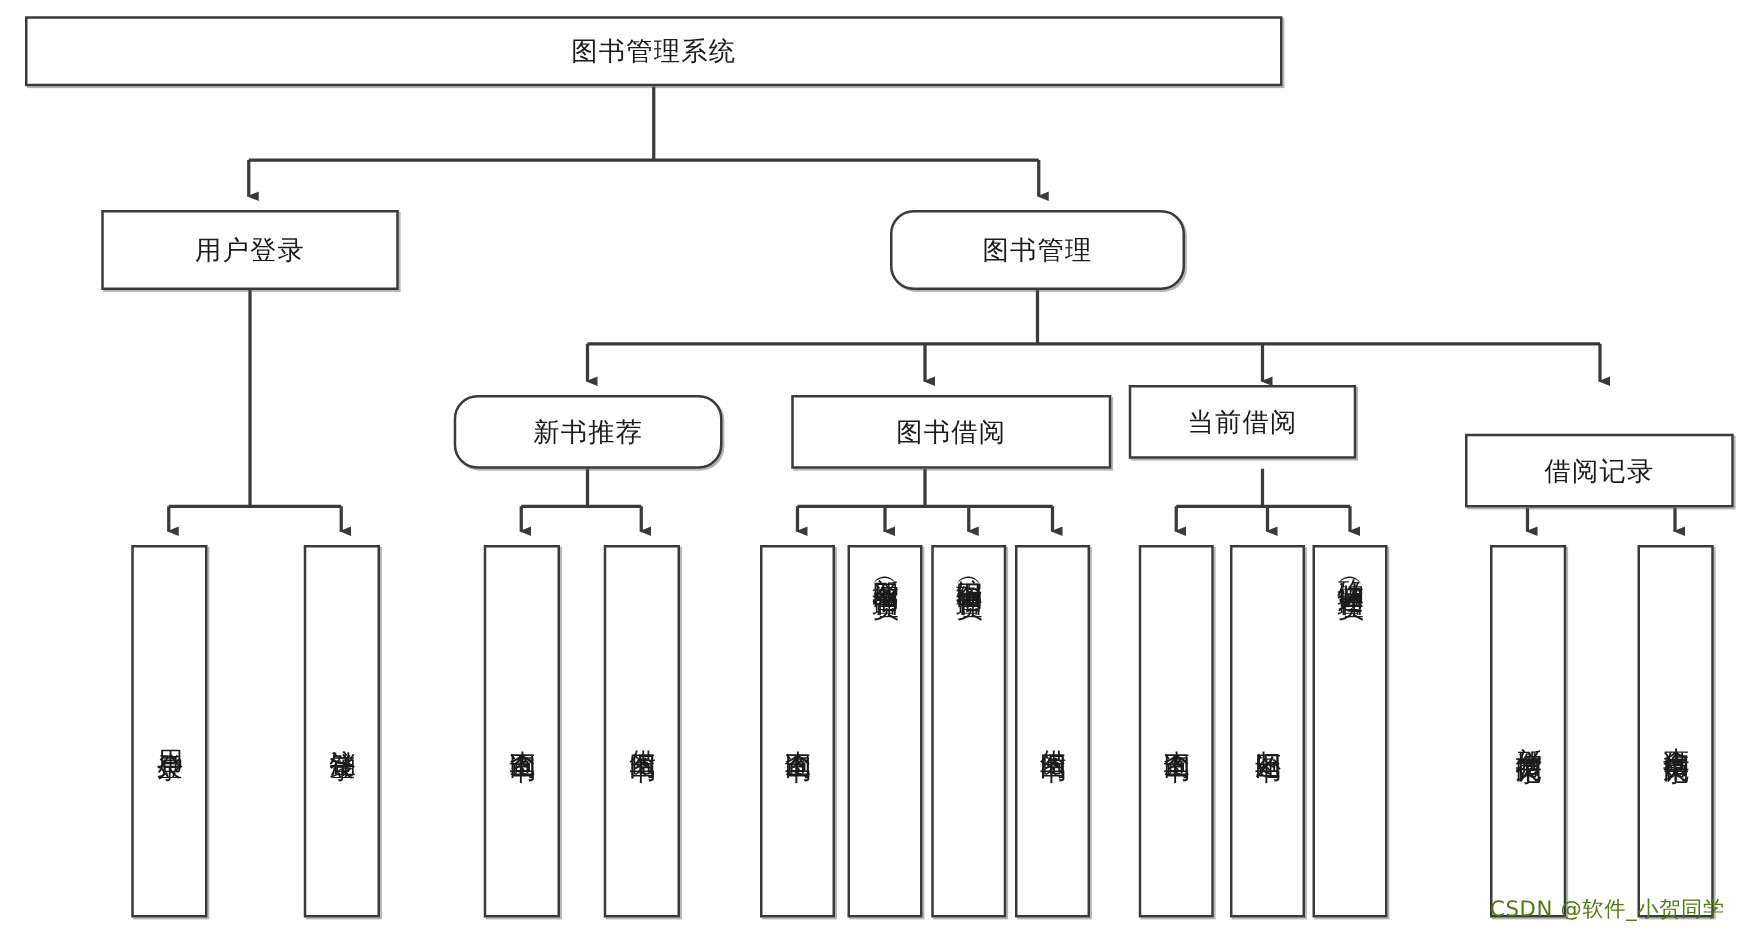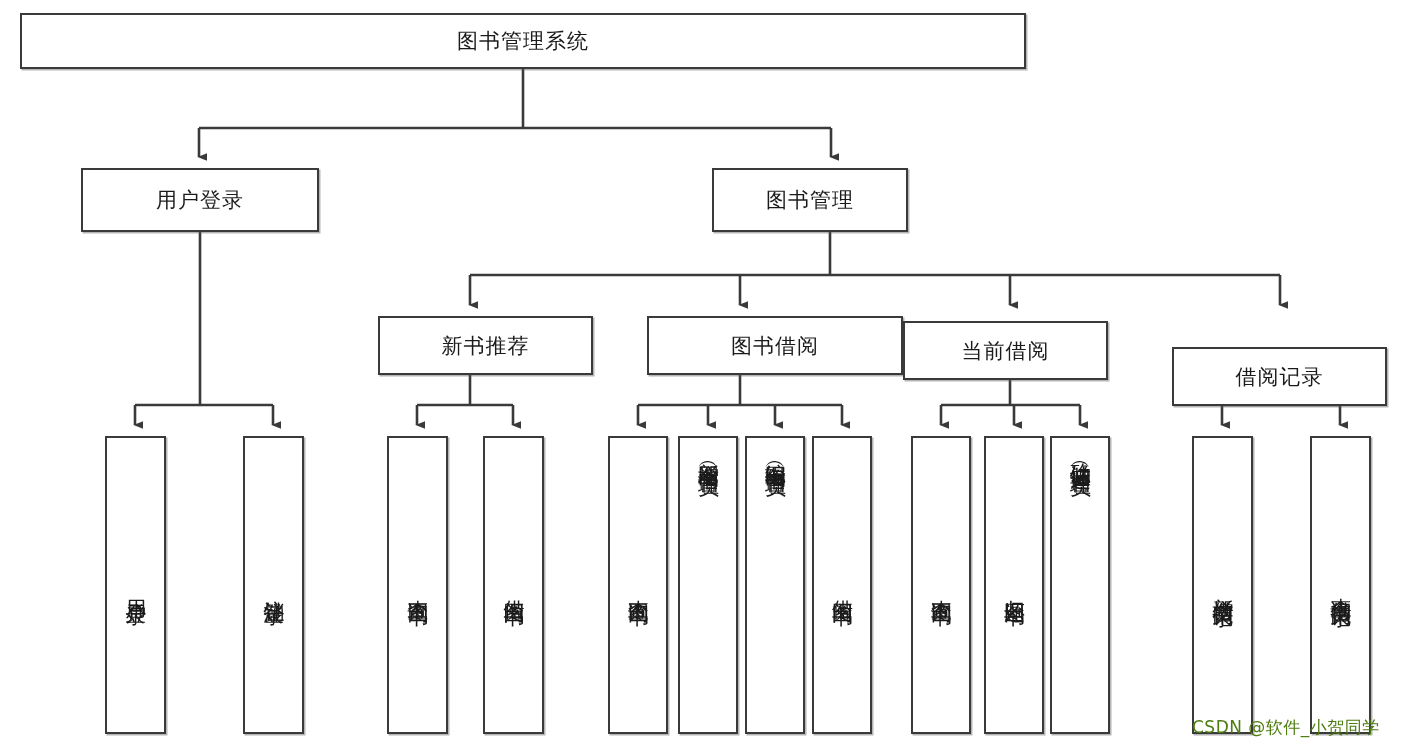--- a/index.html
+++ b/index.html
@@ -134,31 +134,31 @@
     </g>
   </svg>
 
   <div class="node-box node-h" style="left:20px; top:13px; width:1006px; height:56px;">
     <span>图书管理系统</span>
   </div>
 
   <div class="node-box node-h" style="left:81px; top:168px; width:238px; height:64px;">
     <span>用户登录</span>
   </div>
-  <div class="node-box node-h" style="left:712px; top:168px; width:196px; height:64px;">
+  <div class="node-box node-h" style="left:712px; top:168px; width:236px; height:64px;border-radius:19px;">
     <span>图书管理</span>
   </div>
 
-  <div class="node-box node-h" style="left:378px; top:316px; width:215px; height:59px;">
+  <div class="node-box node-h" style="left:363px; top:316px; width:215px; height:59px;border-radius:19px;">
     <span>新书推荐</span>
   </div>
-  <div class="node-box node-h" style="left:647px; top:316px; width:256px; height:59px;">
+  <div class="node-box node-h" style="left:633px; top:316px; width:256px; height:59px;">
     <span>图书借阅</span>
   </div>
-  <div class="node-box node-h" style="left:903px; top:321px; width:205px; height:59px;">
+  <div class="node-box node-h" style="left:903px; top:308px; width:182px; height:59px;">
     <span>当前借阅</span>
   </div>
   <div class="node-box node-h" style="left:1172px; top:316px; width:215px; height:59px;margin-top:31px;">
     <span>借阅记录</span>
   </div>
 
   <div class="node-box node-v" style="left:105px; top:436px; width:61px; height:298px;">
     <span>用户登录</span>
   </div>
   <div class="node-box node-v" style="left:243px; top:436px; width:61px; height:298px;">

